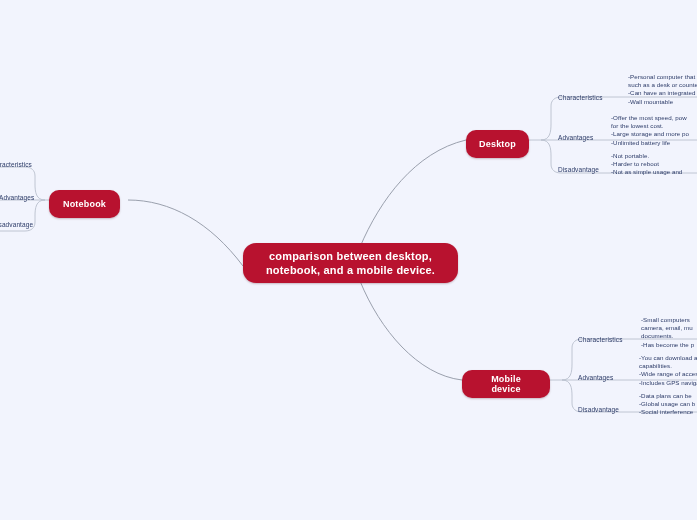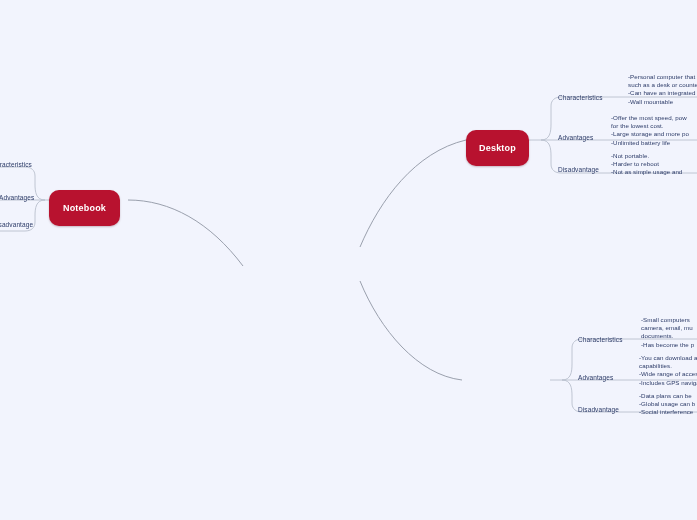--- a/index.html
+++ b/index.html
@@ -45,21 +45,21 @@
     left: 243px;
     top: 243px;
     width: 215px;
     height: 40px;
     font-size: 11px;
     line-height: 14px;
     border-radius: 13px;
     padding: 0 16px;
   }
   .node-branch {
-    height: 36px;
+    height: 28px;
     font-size: 9px;
     border-radius: 10px;
     padding: 0 18px;
   }
   .node-desktop {
     left: 466px;
     top: 130px;
     width: 63px;
   }
   .node-notebook {
@@ -115,29 +115,36 @@
       <path d="M 45 200 L -10 200"></path>
       <path d="M 45 200 C 36 200 35 208 35 216 L 35 222 C 35 228 31 231 25 231 L -10 231"></path>
 
       <path d="M 550 380 L 562 380"></path>
       <path d="M 562 380 C 571 380 572 372 572 364 L 572 348 C 572 342 576 339 582 339 L 697 339"></path>
       <path d="M 562 380 L 697 380"></path>
       <path d="M 562 380 C 571 380 572 388 572 396 L 572 403 C 572 409 576 412 582 412 L 697 412"></path>
     </g>
   </svg>
 
+  <div class="node node-root">
+    <span style="white-space: pre-line;">comparison between desktop,
+notebook, and a mobile device.</span>
+  </div>
 
   <div class="node node-branch node-desktop">
     <span>Desktop</span>
   </div>
 
   <div class="node node-branch node-notebook">
     <span>Notebook</span>
   </div>
 
+  <div class="node node-branch node-mobile">
+    <span>Mobile device</span>
+  </div>
 
   <div class="sublabel" style="left:558px; top:94px;">Characteristics</div>
   <div class="sublabel" style="left:558px; top:134px;">Advantages</div>
   <div class="sublabel" style="left:558px; top:166px;">Disadvantage</div>
 
   <div class="detail" style="left:628px; top:73px;">-Personal computer that
 such as a desk or counte
 -Can have an integrated
 -Wall mountable</div>
   <div class="detail" style="left:611px; top:114px;">-Offer the most speed, pow

